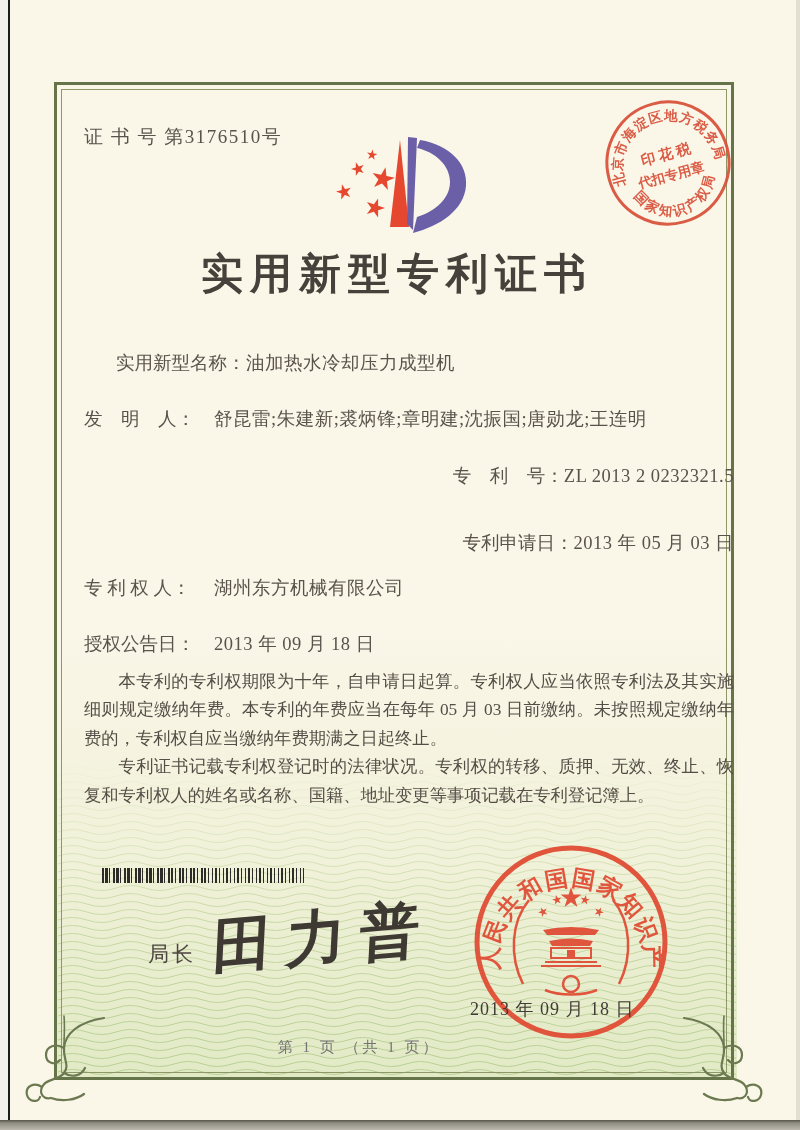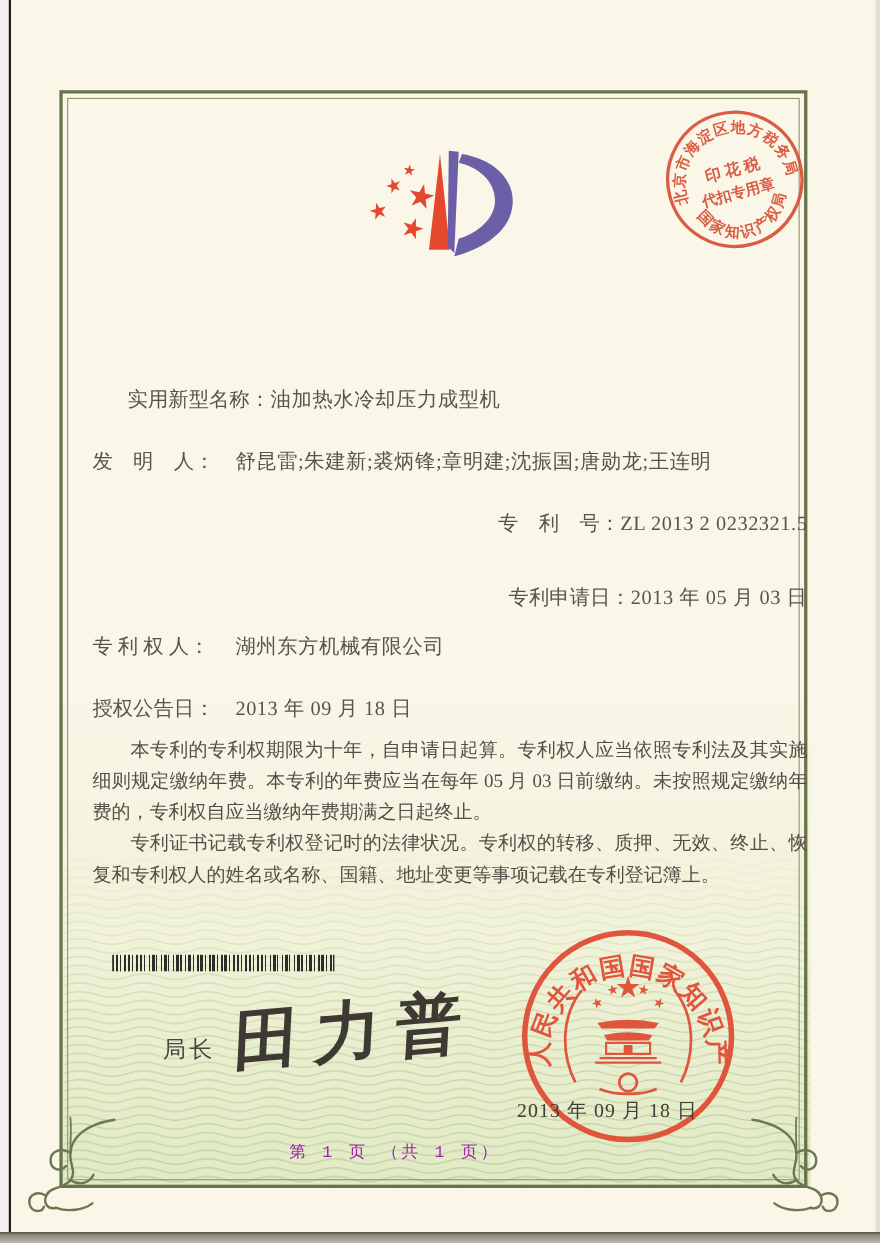--- a/index.html
+++ b/index.html
@@ -67,21 +67,21 @@
                     letter-spacing:3px; color:#4c463f; font-family:Liberation Mono, monospace; }
   .director-signature { position:absolute; left:212px; top:898px; font-size:60px; font-weight:700;
                         color:#3e3933; letter-spacing:14px;
                         transform:rotate(-5deg) skewX(-8deg); }
 
   .grant-seal { position:absolute; left:467px; top:838px; width:208px; height:208px; opacity:.93; }
   .seal-date  { position:absolute; left:470px; top:997px; width:210px; font-size:18px;
                 letter-spacing:1px; color:#413c36; z-index:6; }
 
   .footer { position:absolute; left:57px; top:1038px; width:604px; text-align:center;
-            font-size:15px; letter-spacing:3px; color:#a21caf;font-family:Liberation Mono, monospace; }
+            font-size:15px; letter-spacing:3px; color:#737373; }
 </style>
 </head>
 <body>
 
 <div class="page">
 
   <div class="tint"></div>
 
   <svg class="waves" viewBox="0 0 678 322" preserveAspectRatio="none">
     <defs>
@@ -109,20 +109,21 @@
     <g fill="none" stroke="#6b7950" stroke-width="2.2" stroke-linecap="round">
       <path d="M86,6 C60,10 47,22 46,36 C45,47 52,53 46,61 C40,69 28,66 24,75 C21,82 26,88 33,86"></path>
       <path d="M46,36 C38,31 28,34 28,43 C28,51 37,54 42,48"></path>
       <path d="M24,75 C16,70 7,74 9,83 C11,90 20,91 22,85"></path>
       <path d="M46,61 C54,66 63,64 67,56"></path>
       <path d="M33,86 C44,90 58,88 66,82"></path>
       <path d="M46,4 C47,14 46,24 46,34" stroke-width="1.6"></path>
     </g>
   </svg>
 
+  <div class="cert-no">证 书 号 第3176510号</div>
 
   <svg class="tax-stamp" viewBox="0 0 142 142">
     <defs>
       <path id="arcTop" d="M 25,85 A 47,47 0 1 1 117,85" fill="none"></path>
       <path id="arcBot" d="M 28,89 A 44,44 0 0 0 114,89" fill="none"></path>
     </defs>
     <circle cx="71" cy="71" r="61" fill="none" stroke="#d84f38" stroke-width="3"></circle>
     <text font-size="13.5" font-weight="bold" fill="#d84f38" letter-spacing="1">
       <textPath href="#arcTop" startOffset="50%" text-anchor="middle">北京市海淀区地方税务局</textPath>
     </text>
@@ -142,20 +143,21 @@
       <use href="#st-logo" transform="translate(30,33) rotate(-18) scale(7)"></use>
       <use href="#st-logo" transform="translate(55,43) rotate(12) scale(12)"></use>
       <use href="#st-logo" transform="translate(16,56) rotate(-15) scale(8)"></use>
       <use href="#st-logo" transform="translate(47,72) rotate(18) scale(10)"></use>
     </g>
     <polygon points="72,4 81,91 62,91" fill="#e5472f"></polygon>
     <polygon points="80,1 89,2 85,94 79,88" fill="#6b60a8"></polygon>
     <path d="M92,4 C122,9 140,28 138,50 C136,74 112,90 85,97 L89,81 C108,75 122,62 122,46 C122,29 107,16 89,12 Z" fill="#6b60a8"></path>
   </svg>
 
+  <div class="title">实用新型专利证书</div>
 
   <div class="fields">
     <div class="field-row f0">
       <span class="lbl">实用新型名称：</span><span class="val">油加热水冷却压力成型机</span>
     </div>
     <div class="field-row f1">
       <span class="lbl">发　明　人：</span><span class="val">舒昆雷;朱建新;裘炳锋;章明建;沈振国;唐勋龙;王连明</span>
     </div>
     <div class="field-row f2">
       <span class="lbl">专　利　号：</span><span class="val">ZL 2013 2 0232321.5</span>

